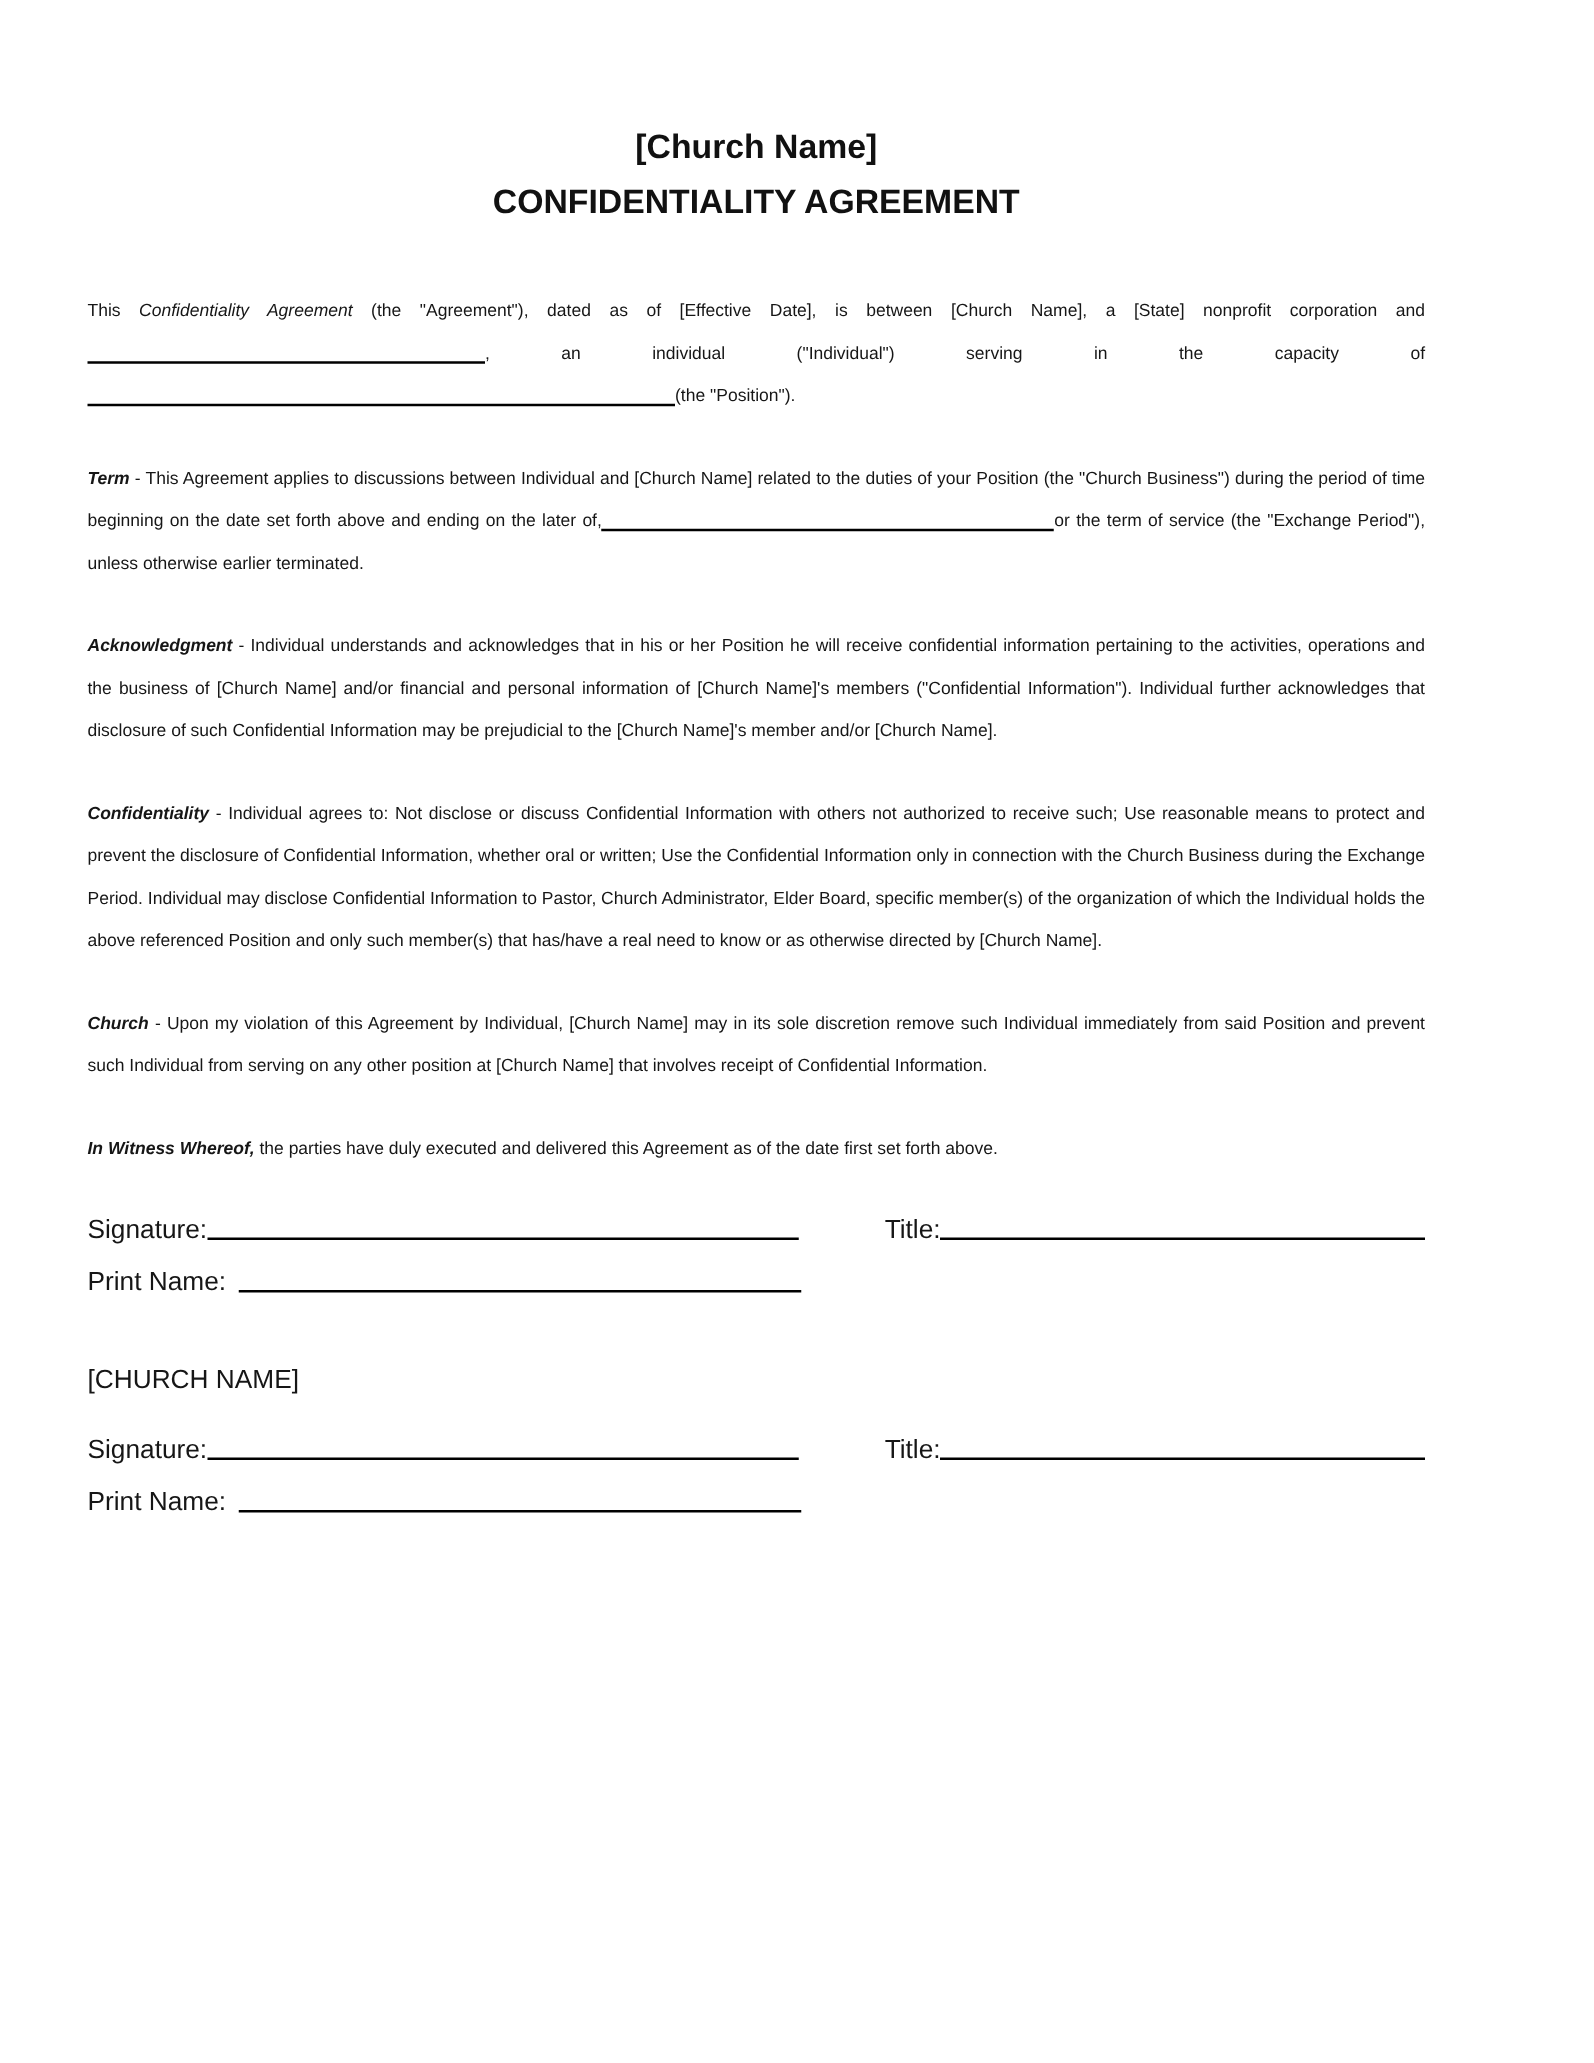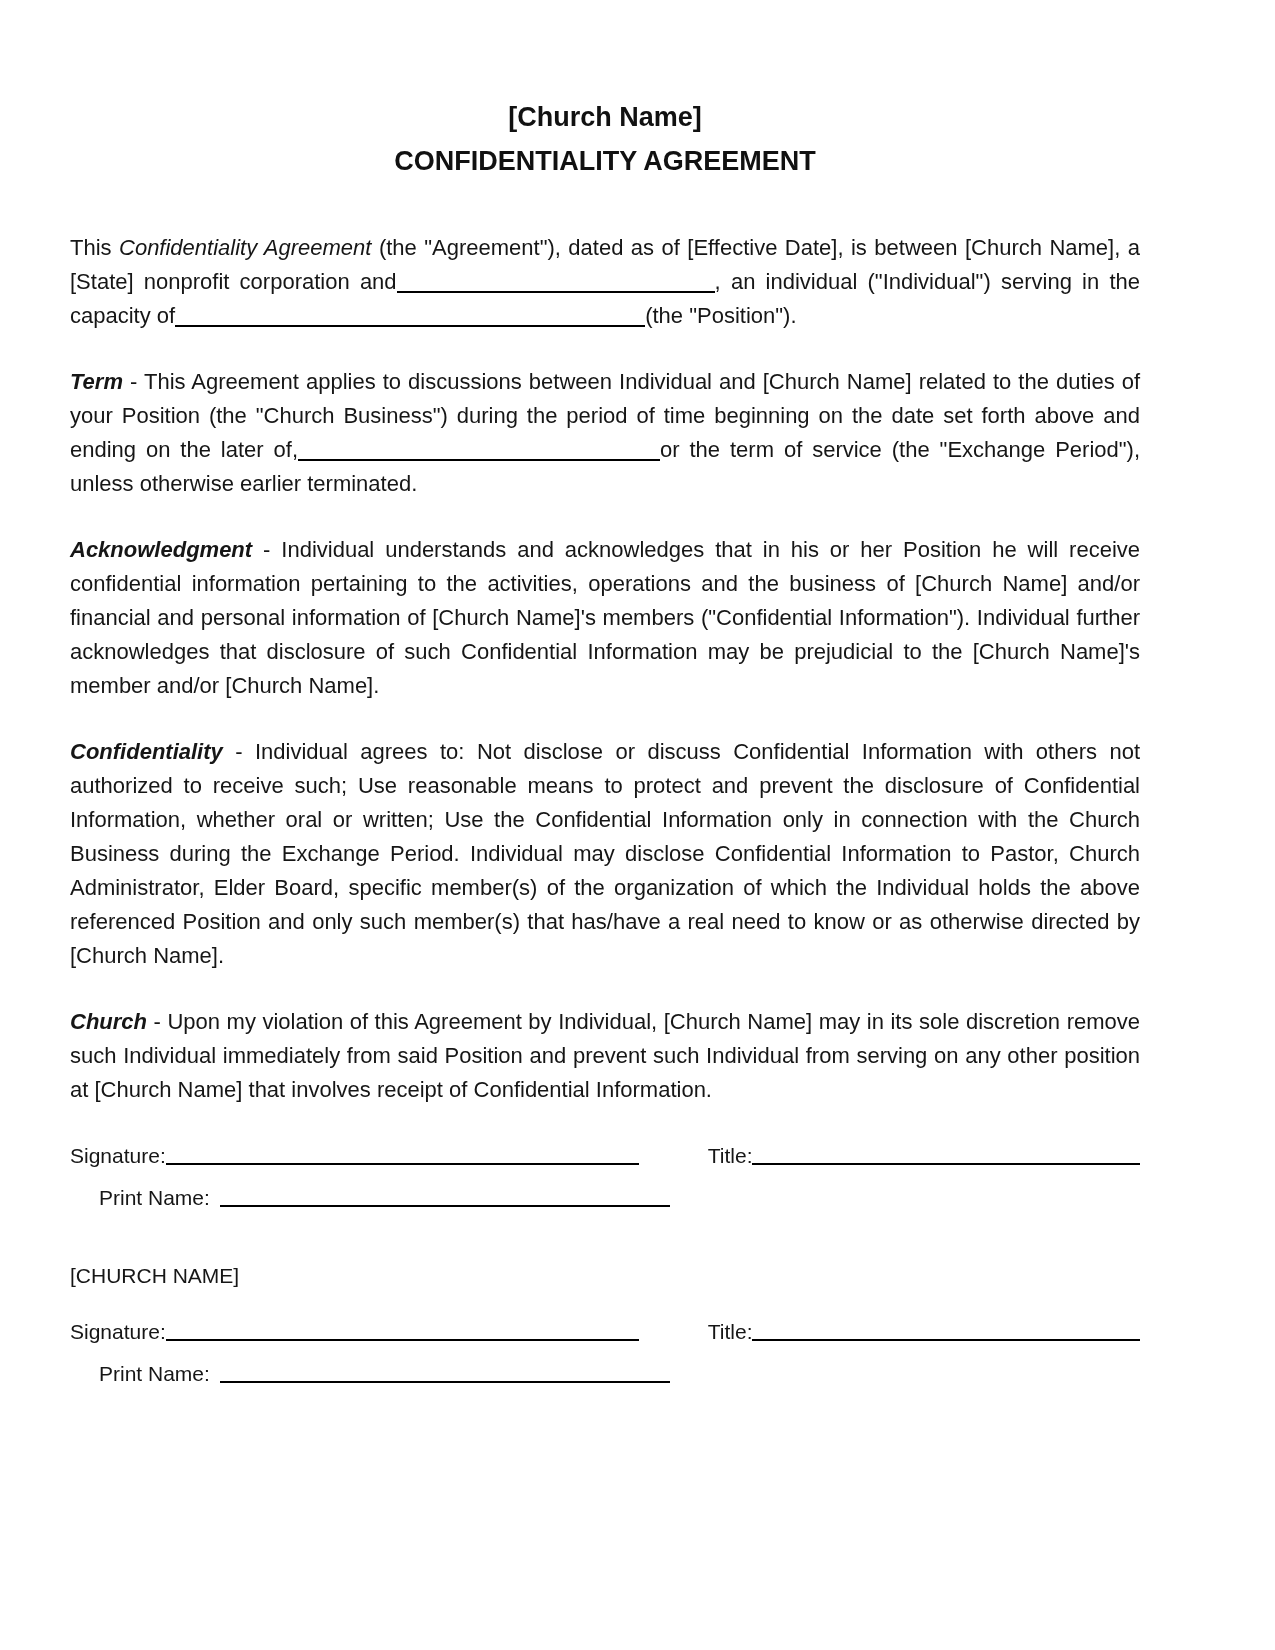--- a/index.html
+++ b/index.html
@@ -13,21 +13,21 @@
   }
   .doc-title {
     text-align: center;
     font-weight: bold;
     font-size: 27px;
     line-height: 44px;
     margin-bottom: 48px;
     color: #111;
   }
   .para {
-    font-size: 22px;
+    font-size: 14px;
     line-height: 34px;
     text-align: justify;
     margin-bottom: 32px;
   }
   .seg-normal { font-style: normal; }
   .seg-italic { font-style: italic; }
   .seg-bolditalic { font-weight: bold; font-style: italic; }
   .seg-heading {
     font-weight: bold;
     font-style: italic;
@@ -41,37 +41,38 @@
     border-bottom: 2px solid #000;
     vertical-align: -4px;
   }
   .sig-section { font-size: 21px; line-height: 34px; }
   .party-label { margin-bottom: 22px; margin-top: 6px; }
   .sig-row { display: flex; align-items: baseline; margin-bottom: 8px; }
   .sig-row .lbl { white-space: nowrap; }
   .sig-blank { width: 473px; position: relative; top: 2px; }
   .title-label { margin-left: 69px; }
   .title-blank { flex: 1; position: relative; top: 2px; }
-  .print-row { margin-bottom: 44px; margin-left: 29px; }
+  .print-row { margin-bottom: 44px; }
   .print-blank { width: 450px; margin-left: 10px; position: relative; top: 2px; }
 </style>
 </head>
 <body>
 
 <div class="doc-title">
   <div>[Church Name]</div>
   <div>CONFIDENTIALITY AGREEMENT</div>
 </div>
 
 <div>
     <p class="para"><span class="seg-normal">This </span><span class="seg-italic">Confidentiality Agreement</span><span class="seg-normal"> (the "Agreement"), dated as of [Effective Date], is between [Church Name], a [State] nonprofit corporation and</span><span class="blank" style="width: 318px;"></span><span class="seg-normal">, an individual ("Individual") serving in the capacity of</span><span class="blank" style="width: 470px;"></span><span class="seg-normal">(the "Position").</span></p>
     <p class="para"><span class="seg-heading">Term </span><span class="seg-normal"> - This Agreement applies to discussions between Individual and [Church Name] related to the duties of your Position (the "Church Business") during the period of time beginning on the date set forth above and ending on the later of,</span><span class="blank" style="width: 362px;"></span><span class="seg-normal">or the term of service (the "Exchange Period"), unless otherwise earlier terminated.</span></p>
     <p class="para"><span class="seg-heading">Acknowledgment </span><span class="seg-normal"> - Individual understands and acknowledges that in his or her Position he will receive confidential information pertaining to the activities, operations and the business of [Church Name] and/or financial and personal information of [Church Name]'s members ("Confidential Information"). Individual further acknowledges that disclosure of such Confidential Information may be prejudicial to the [Church Name]'s member and/or [Church Name].</span></p>
     <p class="para"><span class="seg-heading">Confidentiality </span><span class="seg-normal"> - Individual agrees to: Not disclose or discuss Confidential Information with others not authorized to receive such; Use reasonable means to protect and prevent the disclosure of Confidential Information, whether oral or written; Use the Confidential Information only in connection with the Church Business during the Exchange Period. Individual may disclose Confidential Information to Pastor, Church Administrator, Elder Board, specific member(s) of the organization of which the Individual holds the above referenced Position and only such member(s) that has/have a real need to know or as otherwise directed by [Church Name].</span></p>
     <p class="para"><span class="seg-heading">Church </span><span class="seg-normal"> - Upon my violation of this Agreement by Individual, [Church Name] may in its sole discretion remove such Individual immediately from said Position and prevent such Individual from serving on any other position at [Church Name] that involves receipt of Confidential Information.</span></p>
+    <p class="para"><span class="seg-bolditalic">In Witness Whereof,</span><span class="seg-normal"> the parties have duly executed and delivered this Agreement as of the date first set forth above.</span></p>
   </div>
 
 <div class="sig-section">
 
   <div class="sig-row">
     <span class="lbl">Signature:</span>
     <span class="blank sig-blank"></span>
     <span class="lbl title-label">Title:</span>
     <span class="blank title-blank"></span>
   </div>

